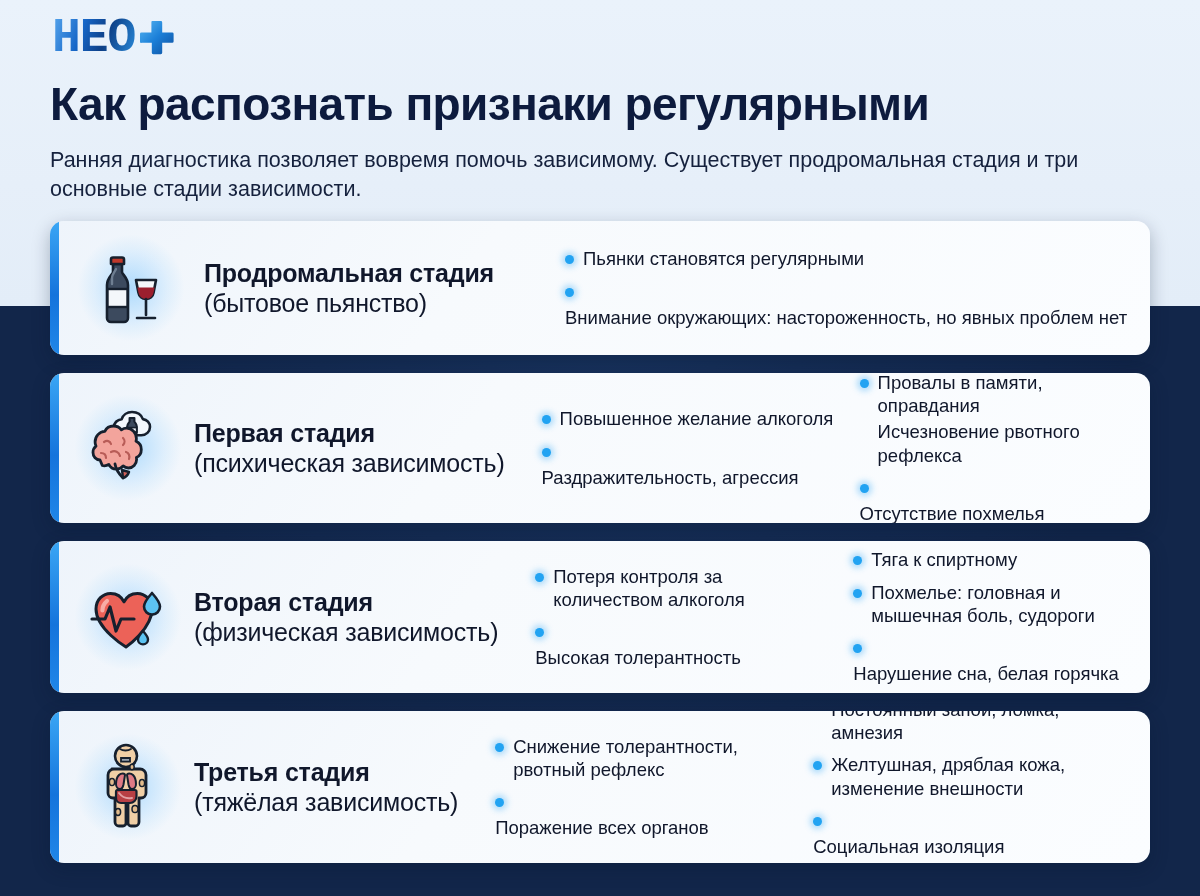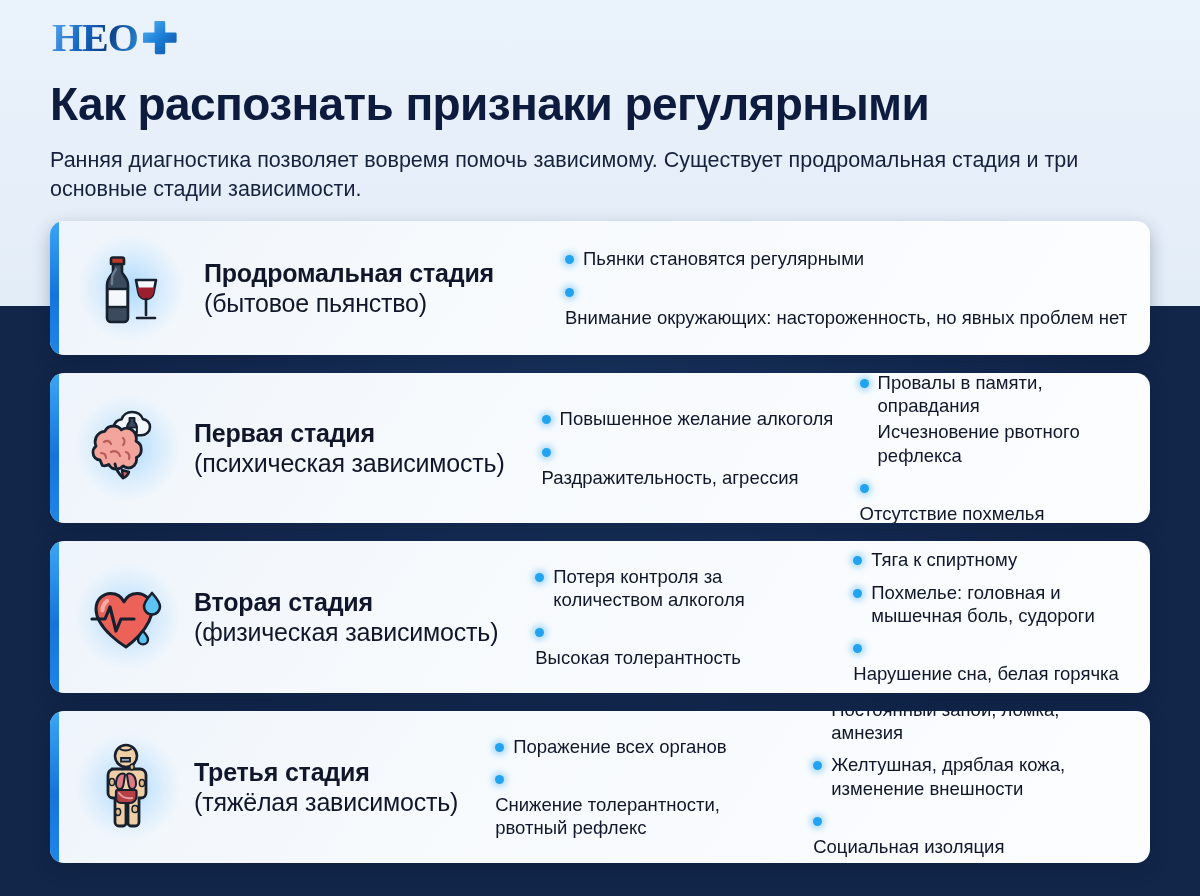--- a/index.html
+++ b/index.html
@@ -33,22 +33,22 @@
     position: absolute; left: 0; top: 0; width: 1200px; height: 306px;
     padding: 16px 50px 0 50px;
     z-index: 3;
   }
 
   #logo {
     display: flex; align-items: center; gap: 5px;
     height: 44px; margin-left: 2px;
   }
   .logo-letters {
-    font-family: Liberation Serif, serif;
-    font-size: 40px; font-weight: 700; letter-spacing: -1px;
+    font-family: Liberation Mono, monospace;
+    font-size: 48px; font-weight: 700; letter-spacing: -1px;
     line-height: 1;
     background: linear-gradient(110deg, #5aa9ef 0%, #1767c8 35%, #0d3f86 62%, #2b8ede 100%);
     -webkit-background-clip: text; background-clip: text;
     color: transparent;
     -webkit-text-fill-color: transparent;
   }
   .logo-plus { width: 34px; height: 34px; display: block; }
 
   #title {
     margin-top: 20px;
@@ -392,25 +392,25 @@
           <div class="stage-sub">(тяжёлая зависимость)</div>
         </div>
       </div>
 
       <div class="vdiv"></div>
 
       <div class="cols">
         <div class="col c1">
           <div class="bullet-row">
             <span class="dot"></span>
+            <span>Снижение толерантности, рвотный рефлекс</span>
+          </div>
+          <div class="bullet-row">
+            <span class="dot"></span>
             <span>Поражение всех органов</span>
-          </div>
-          <div class="bullet-row">
-            <span class="dot"></span>
-            <span>Снижение толерантности, рвотный рефлекс</span>
           </div>
         </div>
         <div class="col c2" style="margin-top:-18px;">
           <div class="bullet-row">
             <span class="dot hidden"></span>
             <span>Постоянный запой, ломка, амнезия</span>
           </div>
           <div class="bullet-row" style="margin-top:2px;">
             <span class="dot"></span>
             <span>Желтушная, дряблая кожа, изменение внешности</span>

